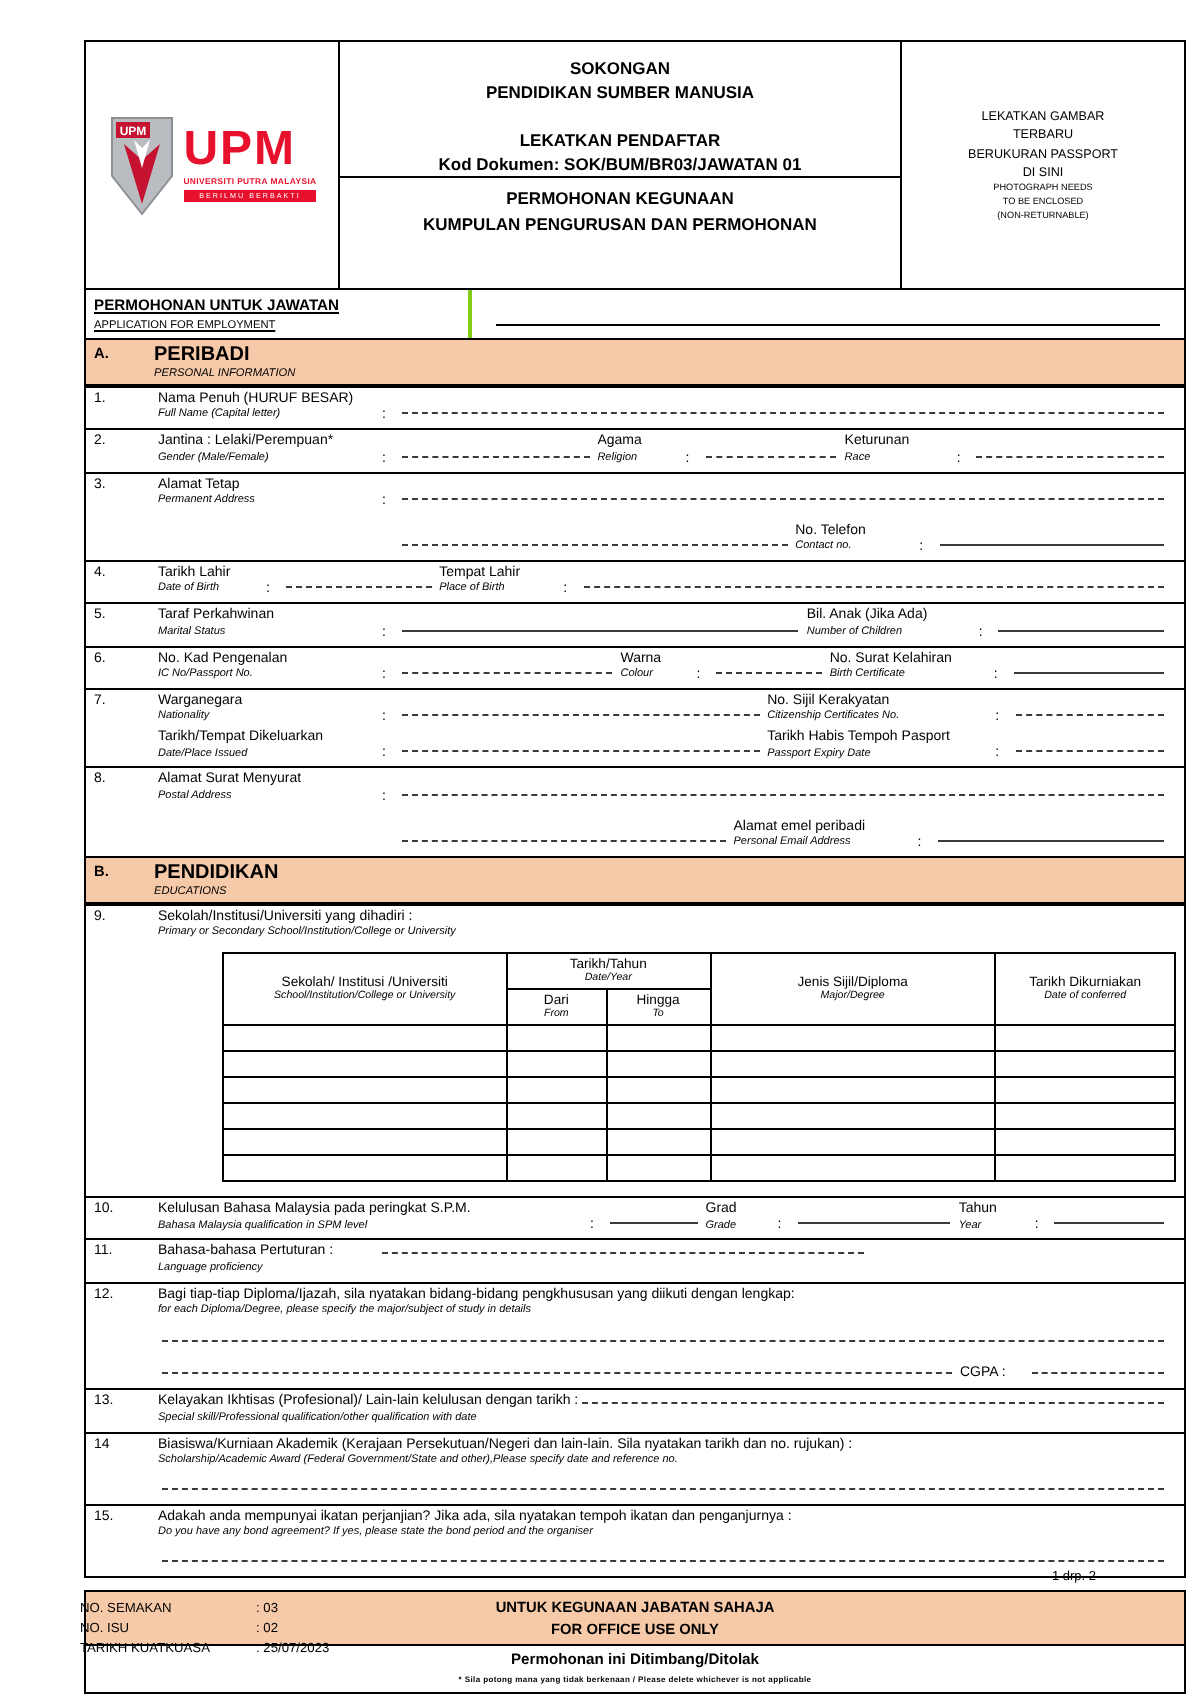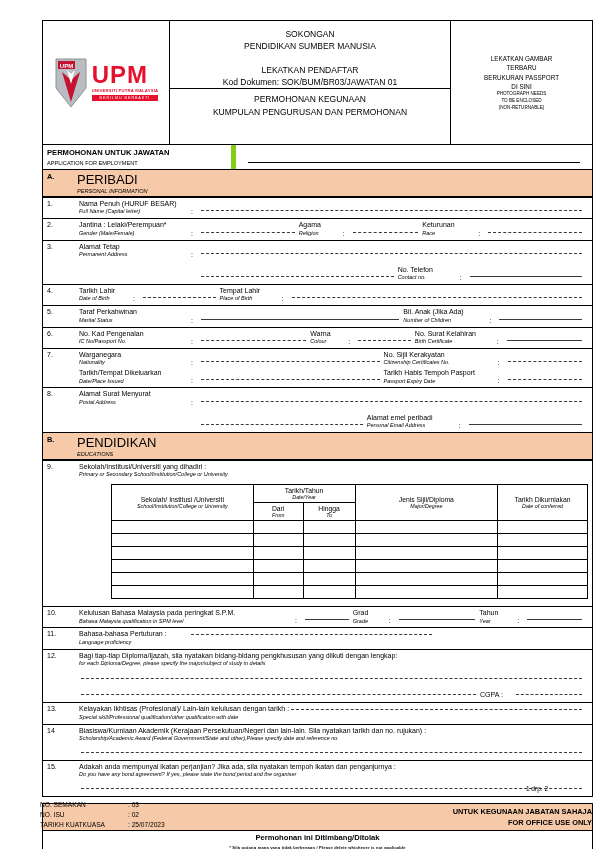--- a/index.html
+++ b/index.html
@@ -7,40 +7,40 @@
     font-family:"Liberation Sans", sans-serif; }
   .page { position:absolute; left:42px; top:20px; width:551px; }
 
   
   .hdr { display:flex; border:1.4px solid #000; height:125px; }
   .hdr-logo { width:127px; border-right:1px solid #000; display:flex;
     align-items:center; justify-content:center; }
   .hdr-center { flex:1; border-right:1px solid #000; display:flex; flex-direction:column; }
   .hdr-center-top { flex:1.08; text-align:center; padding-top:7px; }
   .hdr-center-bot { flex:1; border-top:1px solid #000; text-align:center; padding-top:4px; }
-  .hb { font-weight:normal; font-size:8.5px; line-height:1.45; }
+  .hb { font-weight:bold; font-size:8.5px; line-height:1.45; }
   .hdr-gap { height:11px; }
   .hdr-photo { width:141px; display:flex; flex-direction:column; justify-content:center;
     text-align:center; }
   .photo-my { font-size:6.3px; line-height:1.5; }
   .photo-en { font-size:4.6px; line-height:1.45; }
 
   
   .form { border:1.4px solid #000; border-top:none; }
   .approw { display:flex; }
-  .approw-left { width:193px; border-right:5px solid #84cc16; padding:3px 0 3px 4px; }
+  .approw-left { width:193px; border-right:2px solid #84cc16; padding:3px 0 3px 4px;text-decoration:underline; }
   .approw-left .t1 { font-weight:bold; font-size:7.6px; }
   .approw-left .t2 { font-size:5.6px; margin-top:3px; }
   .approw-right { flex:1; display:flex; align-items:center; padding:0 12px; }
   .approw-right .ln { flex:1; border-bottom:1px solid #000; height:12px; }
 
   .sec { background:#F6C9A8; border-top:1px solid #000; border-bottom:1px solid #000;
     display:flex; padding:2px 0 2px 4px; }
   .sec .sl { width:30px; font-weight:bold; font-size:7.4px; }
-  .sec .smy { font-weight:normal; font-size:13px; }
+  .sec .smy { font-weight:bold; font-size:10px; }
   .sec .sen { font-size:5.6px; font-style:italic; margin-top:1px; }
 
   .row { display:flex; border-top:1px solid #000; padding:2px 6px 3px 4px; }
   .row:first-of-type { border-top:none; }
   .num { width:32px; font-size:7px; flex:none; }
   .body { flex:1; min-width:0; }
   .fline { display:flex; align-items:flex-end; }
   .lab { flex:none; }
   .my { font-size:7px; line-height:1.2; }
   .en { font-size:5.5px; font-style:italic; line-height:1.25; }
@@ -53,21 +53,21 @@
   
   table.edu { border-collapse:collapse; width:477px; margin:6px 0 4px 32px; }
   table.edu th, table.edu td { border:1px solid #000; }
   table.edu th { font-weight:normal; text-align:center; vertical-align:middle; padding:2px; }
   .edu-hd-my { font-size:6.8px; }
   .edu-hd-en { font-size:5.3px; font-style:italic; }
   td.cell { height:13px; }
 
   
   .office { border:1.6px solid #000; margin-top:6px; }
-  .office-hd { background:#F6C9A8; border-bottom:1px solid #000; text-align:right; padding:2px 0; }
+  .office-hd { background:#F6C9A8; border-bottom:1px solid #000; text-align:center; padding:2px 0; }
   .office-hd div { font-weight:bold; font-size:7.4px; line-height:1.5; }
   .office-bd { text-align:center; padding:2px 0 4px; }
   .office-dec { font-weight:bold; font-size:7.6px; }
   .office-fine { font-weight:bold; font-size:4px; margin-top:3px; letter-spacing:.2px; }
 
   .pagenum { position:absolute; top:785px; right:52px; font-size:6.5px; }
   .footmeta { position:absolute; left:40px; top:800px; font-size:6.6px; line-height:1.55; }
   .footmeta .fr { display:flex; }
   .footmeta .fl { width:88px; }
 

